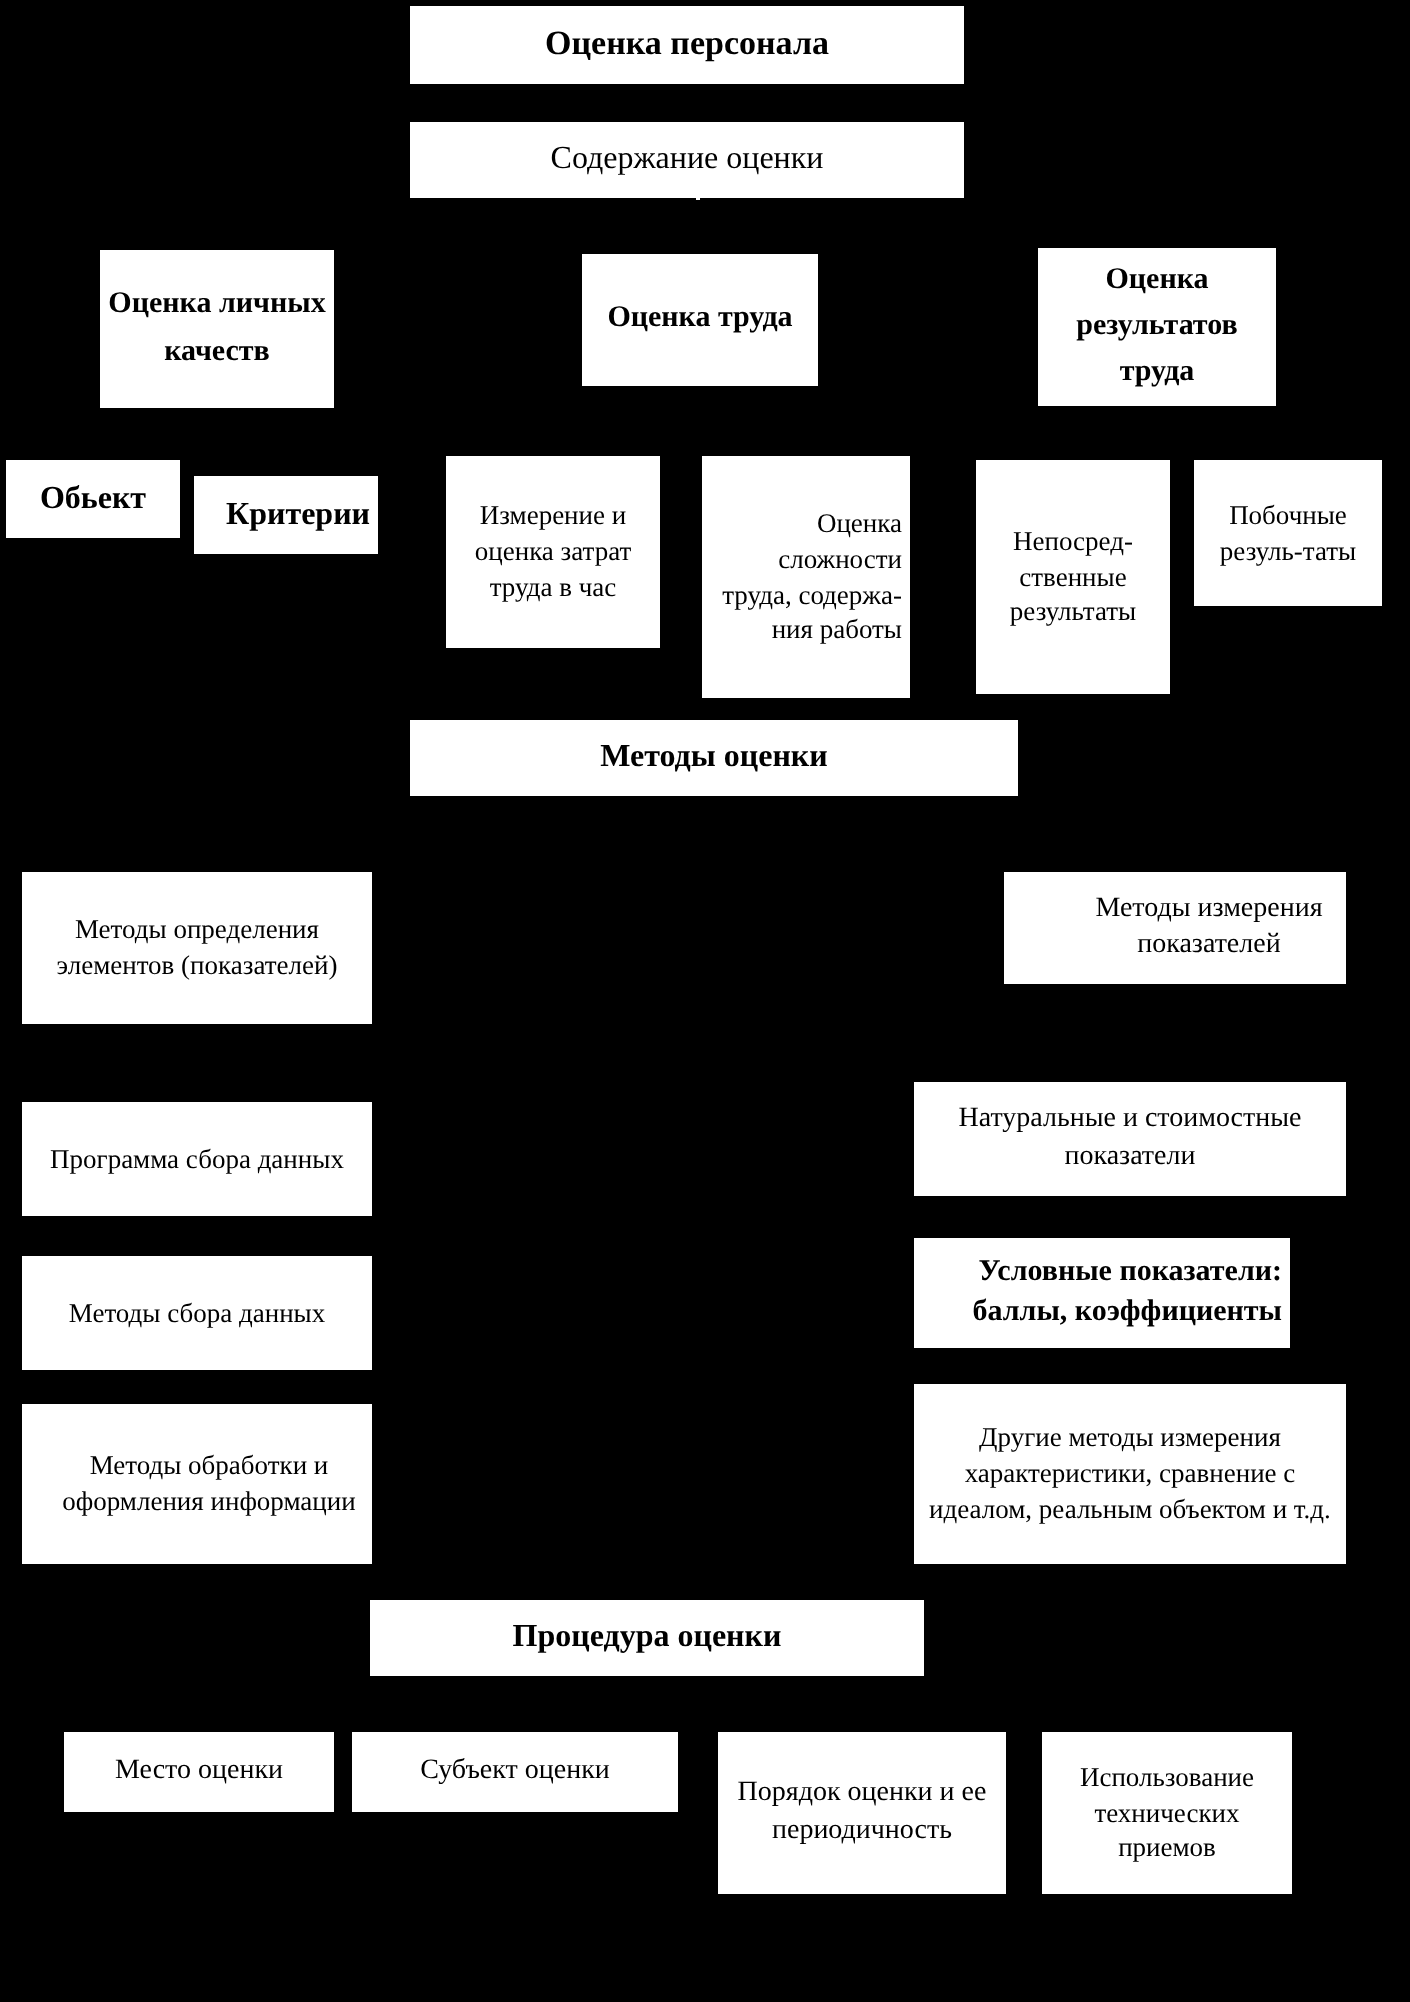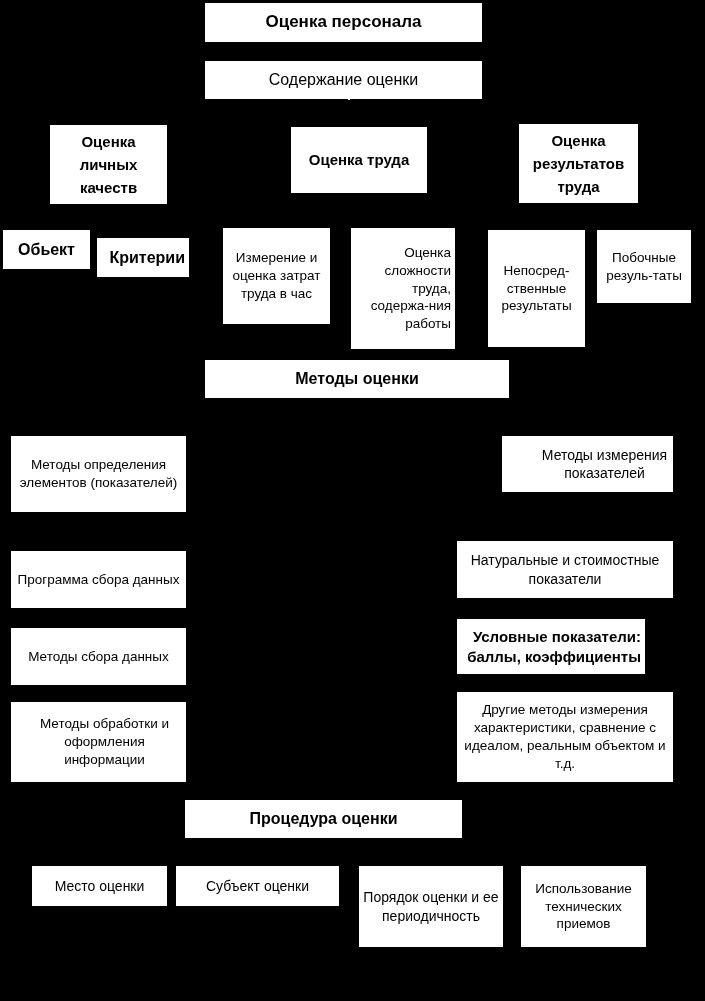--- a/index.html
+++ b/index.html
@@ -7,21 +7,21 @@
     margin: 0;
     padding: 0;
     background: #000000;
   }
   #canvas {
     position: relative;
     width: 705px;
     height: 1001px;
     background: #000000;
     overflow: hidden;
-    font-family: Liberation Sans, sans-serif;
+    font-family: Liberation Serif, serif;
   }
   .node {
     position: absolute;
     background: #ffffff;
     color: #000000;
     box-sizing: border-box;
     display: flex;
     align-items: center;
     justify-content: center;
     text-align: center;
@@ -57,21 +57,21 @@
   <div class="node f16" style="left:205px; top:61px; width:277px; height:38px;">
     <span>Содержание оценки</span>
   </div>
 
   <div class="tick" style="left:348px; top:95px; width:2px; height:5px;"></div>
 
   <div class="node b f15 wide" style="left:50px; top:125px; width:117px; height:79px;">
     <span>Оценка личных качеств</span>
   </div>
 
-  <div class="node b f15 wide" style="left:291px; top:127px; width:136px; height:66px;">
+  <div class="node b f15 wide" style="left:291px; top:127px; width:118px; height:66px;">
     <span>Оценка труда</span>
   </div>
 
   <div class="node b f15 wide" style="left:519px; top:124px; width:119px; height:79px;">
     <span>Оценка результатов труда</span>
   </div>
 
   <div class="node b f16" style="left:3px; top:230px; width:87px; height:39px;">
     <span>Обьект</span>
   </div>

